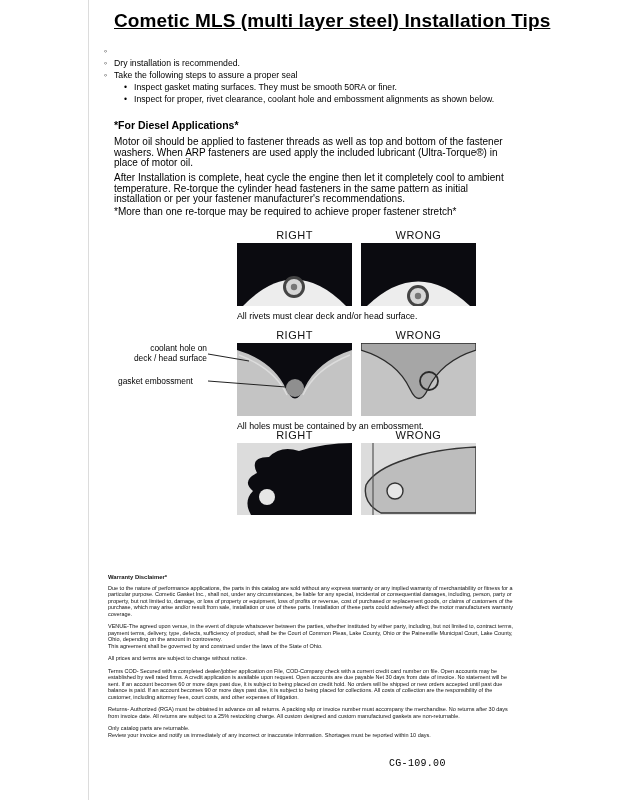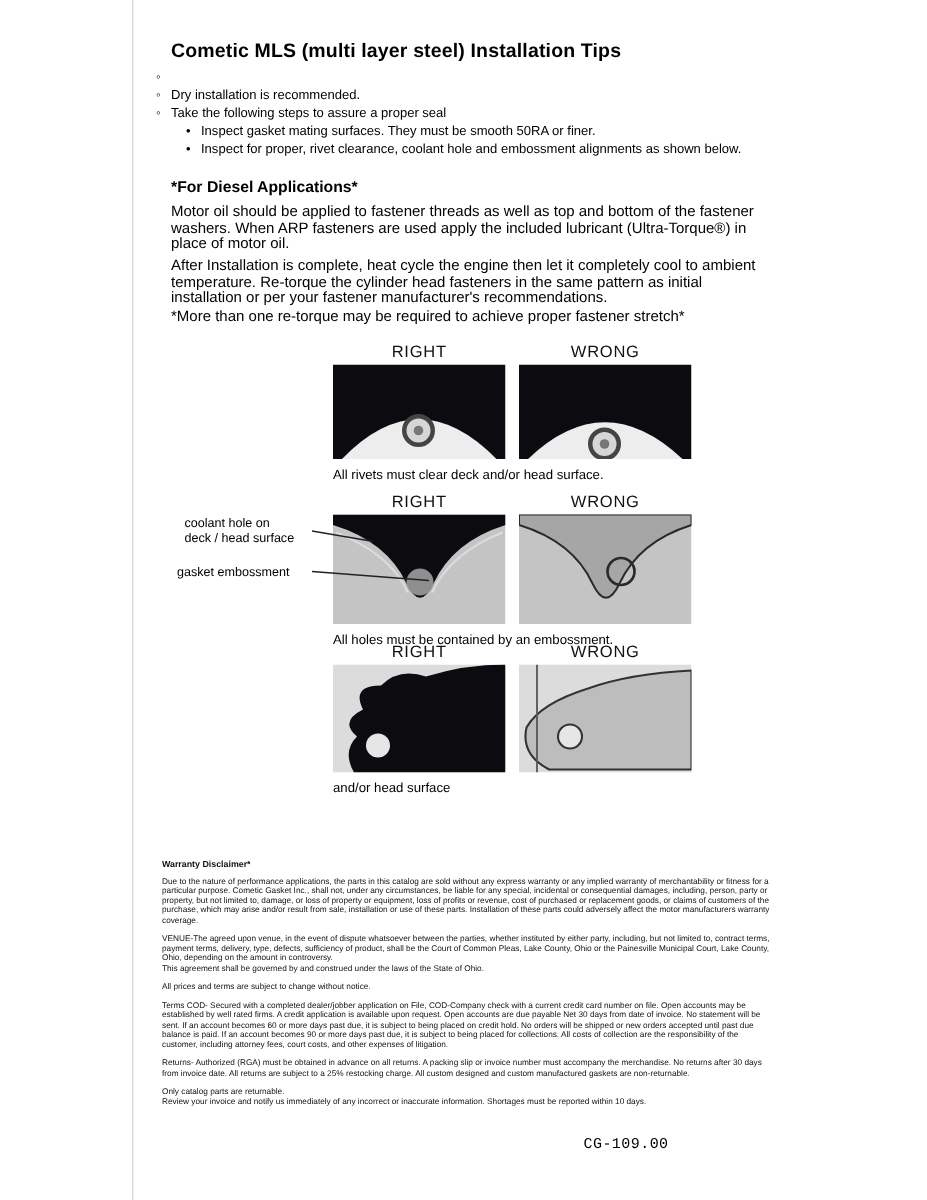--- a/index.html
+++ b/index.html
@@ -1,46 +1,46 @@
 <!DOCTYPE html>
 <html><head>
 <meta charset="utf-8">
 <style>
   * { margin:0; padding:0; box-sizing:border-box; }
   html,body { background:#ffffff; }
   body { font-family:"Liberation Sans","DejaVu Sans",sans-serif; color:#000; }
   .page { position:relative; width:618px; height:800px; background:#ffffff; overflow:hidden; }
   .edge-line { position:absolute; left:88px; top:0; width:1px; height:800px; background:#dcdcdc; }
 
-  .title { position:absolute; left:114px; top:26px; font-size:13px; font-weight:bold;
-           letter-spacing:.1px; }
+  .title { position:absolute; left:114px; top:10px; font-size:19px; font-weight:bold;
+           text-decoration:underline; letter-spacing:.1px; }
 
   .tips { position:absolute; left:104px; top:45px; font-size:8.7px; line-height:12px; }
   .tips .row { display:flex; }
   .tips .row.sub { margin-left:20px; }
   .tips .marker { width:10px; flex:0 0 10px; }
 
   .diesel-head { position:absolute; left:114px; top:119px; font-size:10.5px; font-weight:bold; }
   .para { position:absolute; left:114px; width:400px; font-size:10px; line-height:10.6px; }
   #para1 { top:137px; }
   #para2 { top:173px; }
   #para3 { top:207px; }
 
-  .figure { position:absolute; left:222px; width:257px; }
+  .figure { position:absolute; left:237px; width:257px; }
   #fig1 { top:229px; }
   #fig2 { top:329px; }
   #fig3 { top:429px; }
   .fig-labels { display:flex; gap:9px; margin-bottom:2px; }
   .fig-label { width:115px; text-align:center; font-size:11px; letter-spacing:.5px; color:#111; }
   .fig-panels { display:flex; gap:9px; }
   .fig-panels svg { display:block; }
   .fig-caption { font-size:8.8px; line-height:10px; margin-top:5px; }
 
   .annot { position:absolute; font-size:8.4px; line-height:9.5px; }
-  #annot-coolant { left:123px; top:344px; width:84px; text-align:left; }
+  #annot-coolant { left:123px; top:344px; width:84px; text-align:right; }
   #annot-emboss  { left:118px; top:377px; }
   .annot-lines { position:absolute; left:208px; top:346px; }
 
   .warranty { position:absolute; left:108px; top:574px; width:406px;
               font-size:5.5px; line-height:6.5px; color:#111; }
   .warranty .w-head { font-size:5.9px; font-weight:bold; margin-bottom:4px; }
   .warranty .w-para { margin-bottom:6px; }
   .warranty .w-para.tight { margin-bottom:0; }
 
   .footer-code { position:absolute; left:389px; top:758px; font-size:10px; letter-spacing:.3px;font-family:Liberation Mono, monospace; }
@@ -146,21 +146,20 @@
         <circle cx="30" cy="54" r="8" fill="#e6e6e6"></circle>
       </svg>
       <svg width="115" height="72" viewBox="0 0 115 72">
         <rect width="115" height="72" fill="#dcdcdc"></rect>
         <path d="M115,4 Q74,6 46,16 Q14,26 5,42 Q1,60 20,70 L115,70 Z" fill="#bdbdbd" stroke="#333" stroke-width="1.4"></path>
         <circle cx="34" cy="48" r="8" fill="#e6e6e6" stroke="#333" stroke-width="1.4"></circle>
         <line x1="12" y1="0" x2="12" y2="72" stroke="#555" stroke-width="1.2"></line>
       </svg>
     </div>
     <div class="fig-caption">
-      <div>and/or head surface</div>
     </div>
   </div>
 
   <div class="warranty">
     <div class="w-head">Warranty Disclaimer*</div>
     <div class="w-para">Due to the nature of performance applications, the parts in this catalog are sold without any express warranty or any implied warranty of merchantability or fitness for a particular purpose.  Cometic Gasket Inc., shall not, under any circumstances, be liable for any special, incidental or consequential damages, including, person, party or property, but not limited to, damage, or loss of property or equipment, loss of profits or revenue, cost of purchased or replacement goods, or claims of customers of the purchase, which may arise and/or result from sale, installation or use of these parts.  Installation of these parts could adversely affect the motor manufacturers warranty coverage.</div>
     <div class="w-para tight">VENUE-The agreed upon venue, in the event of dispute whatsoever between the parties, whether instituted by either party, including, but not limited to, contract terms, payment terms, delivery, type, defects, sufficiency of product, shall be the Court of Common Pleas, Lake County, Ohio or the Painesville Municipal Court, Lake County, Ohio, depending on the amount in controversy.</div>
     <div class="w-para">This agreement shall be governed by and construed under the laws of the State of Ohio.</div>
     <div class="w-para">All prices and terms are subject to change without notice.</div>
     <div class="w-para">Terms COD- Secured with a completed dealer/jobber application on File, COD-Company check with a current credit card number on file.  Open accounts may be established by well rated firms.  A credit application is available upon request.  Open accounts are due payable Net 30 days from date of invoice.  No statement will be sent.  If an account becomes 60 or more days past due, it is subject to being placed on credit hold.  No orders will be shipped or new orders accepted until past due balance is paid.  If an account becomes 90 or more days past due, it is subject to being placed for collections.  All costs of collection are the responsibility of the customer, including attorney fees, court costs, and other expenses of litigation.</div>

